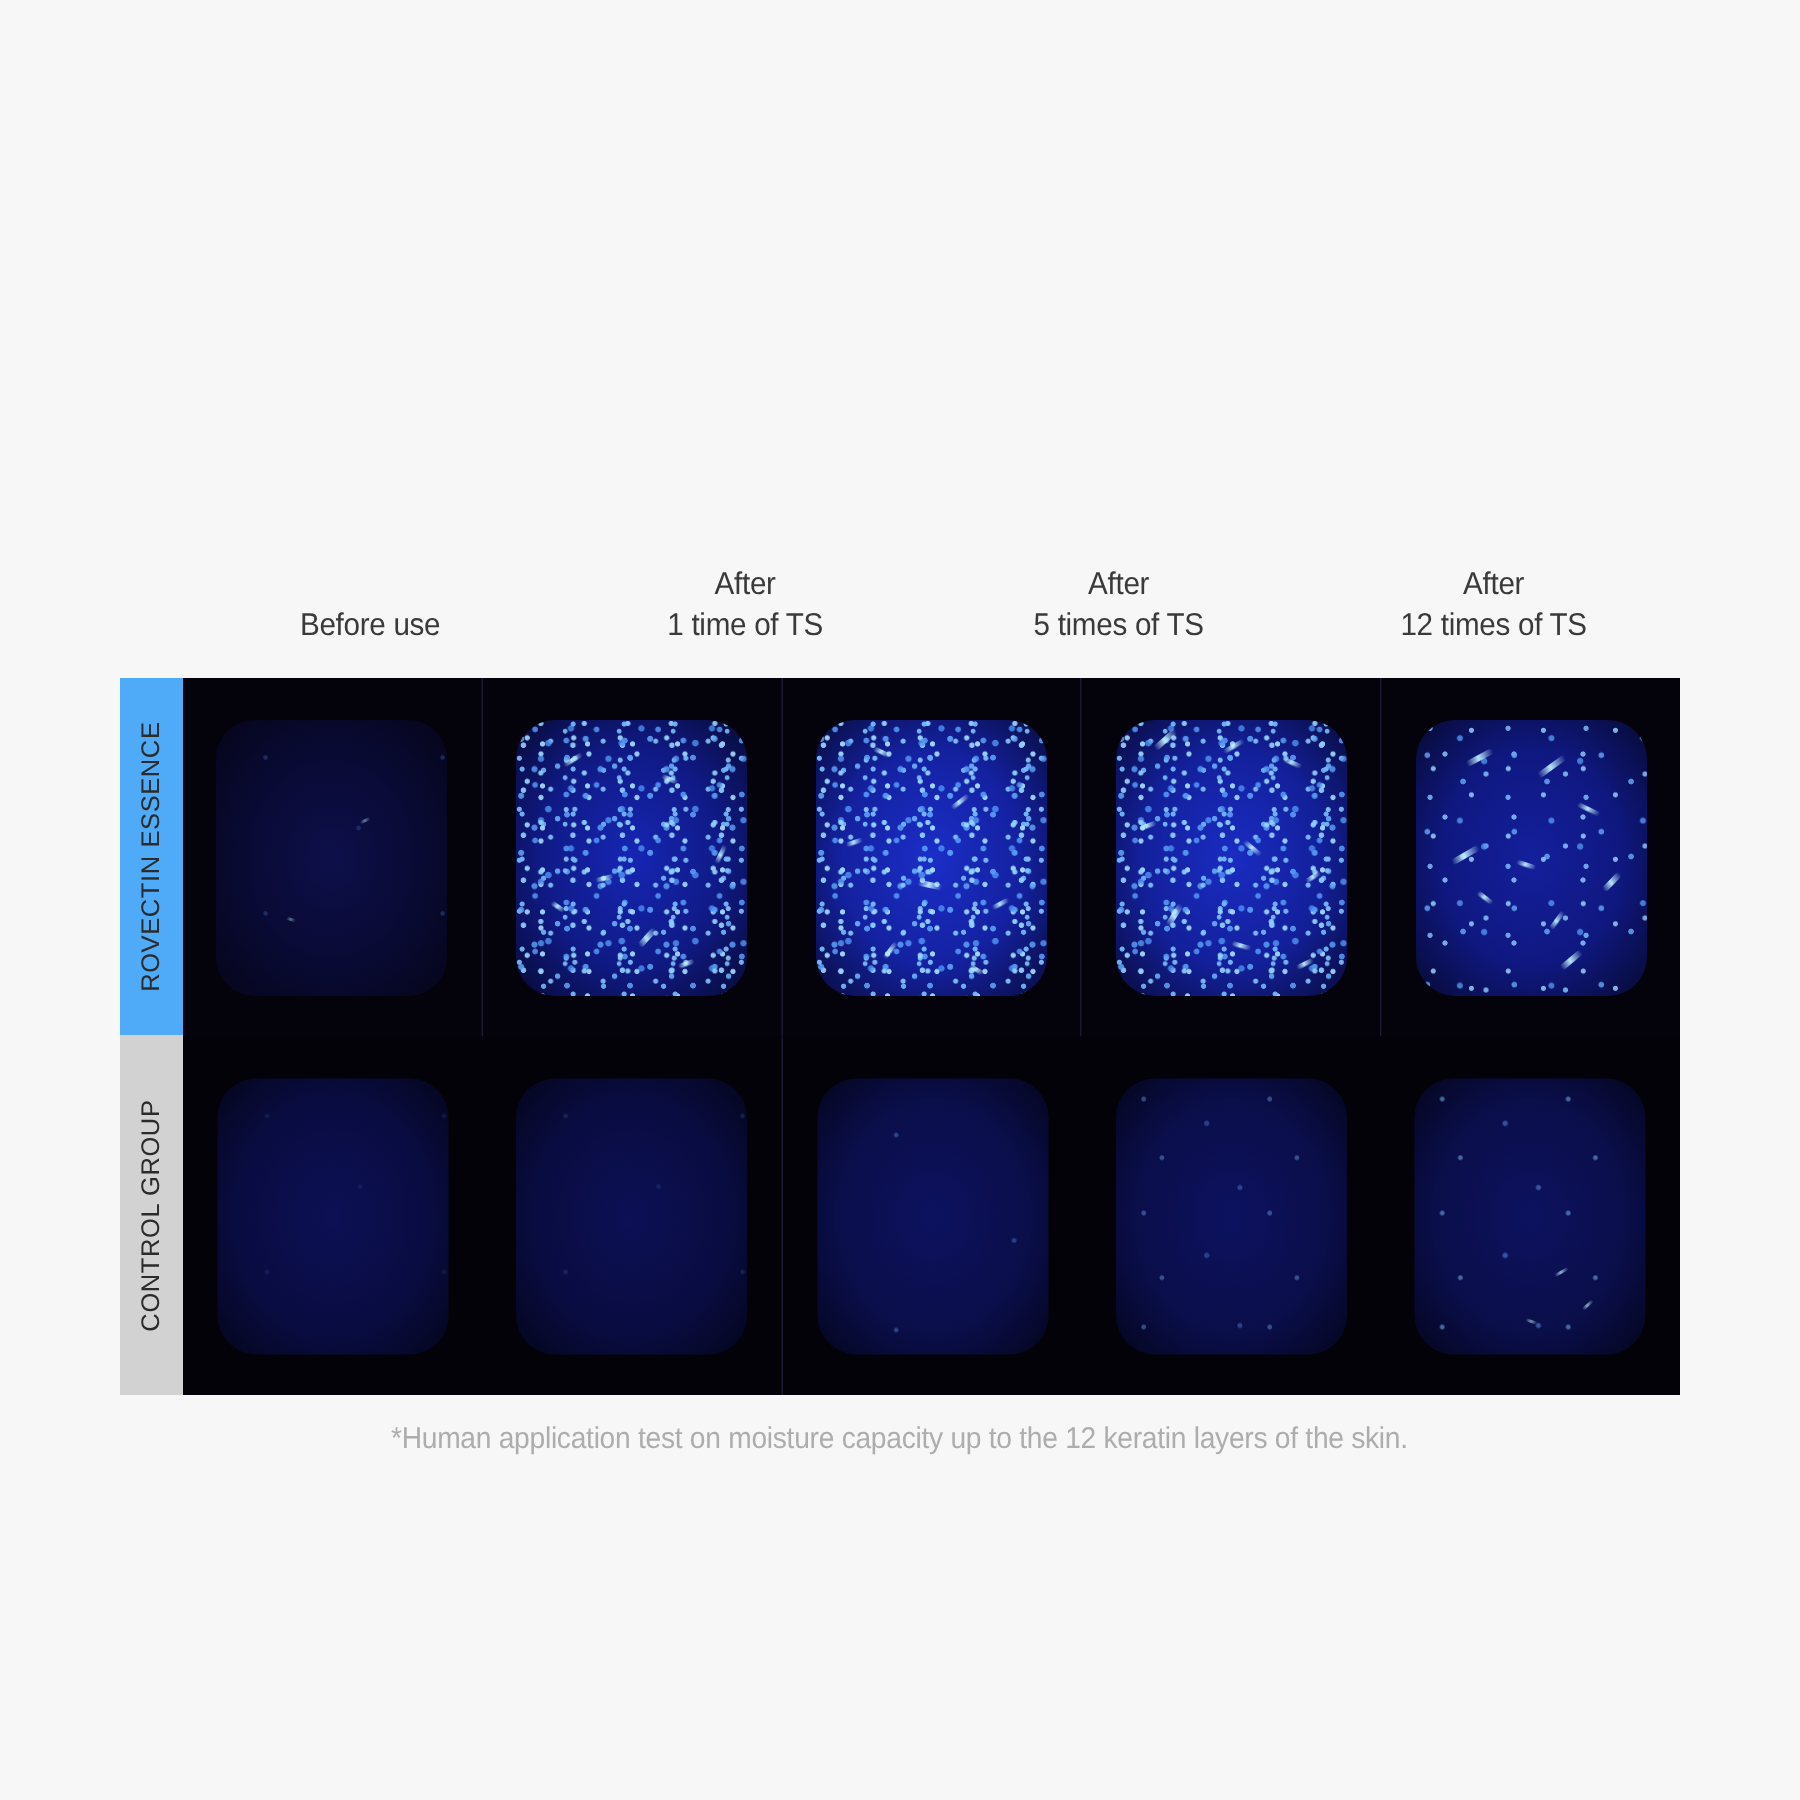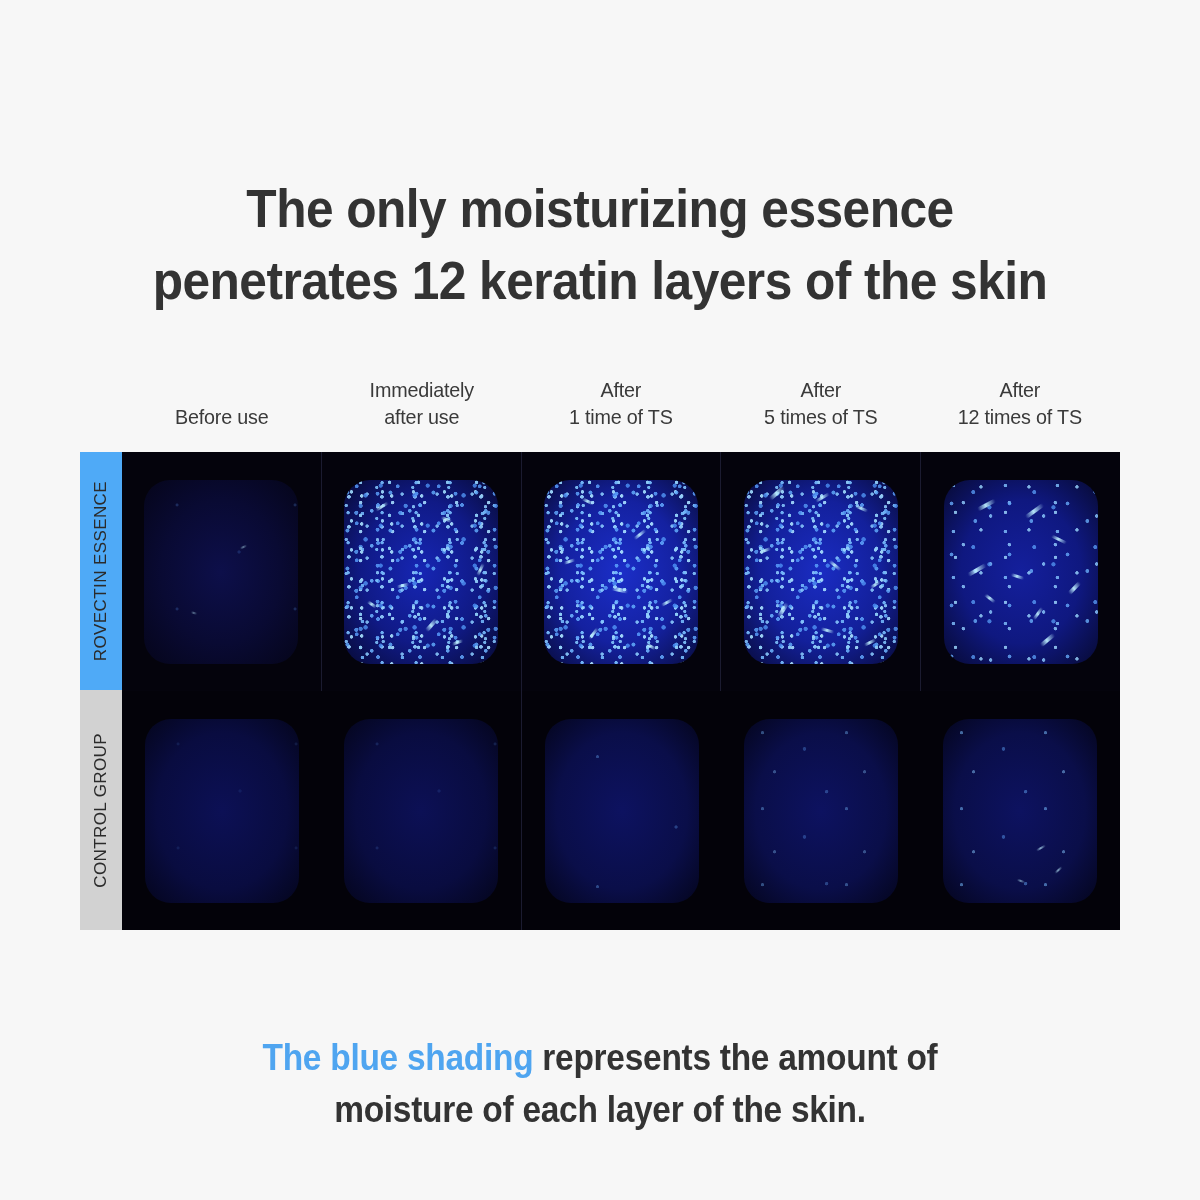--- a/index.html
+++ b/index.html
@@ -267,33 +267,25 @@
   }
   .caption .cap-line { display: block; transform: scaleX(0.93); }
   .caption .hl { color: #4fa5f0; }
 </style>
 </head>
 <body>
 
 <div class="page">
 
 
-  <div class="headline">
-    <span class="headline-line">The only moisturizing essence</span>
-    <span class="headline-line">penetrates 12 keratin layers of the skin</span>
-  </div>
 
   <div class="col-headers">
     <div class="col-header">
       <span class="ch-line"></span>
       <span class="ch-line">Before use</span>
-    </div>
-    <div class="col-header">
-      <span class="ch-line">Immediately</span>
-      <span class="ch-line">after use</span>
     </div>
     <div class="col-header">
       <span class="ch-line">After</span>
       <span class="ch-line">1 time of TS</span>
     </div>
     <div class="col-header">
       <span class="ch-line">After</span>
       <span class="ch-line">5 times of TS</span>
     </div>
     <div class="col-header">
@@ -426,19 +418,18 @@
               <div class="streak" style="left:72%; top:82%; width:9px; height:2px; transform:rotate(-42deg); opacity:.7;"></div>
               <div class="streak" style="left:48%; top:88%; width:8px; height:2px; transform:rotate(20deg); opacity:.6;"></div>
             </div>
           </div>
         </div>
       </div>
 
     </div>
   </div>
 
-
-  <div class="caption">
-    <span class="cap-line"><span class="hl">The blue shading</span><span> represents the amount of</span></span>
-    <span class="cap-line">moisture of each layer of the skin.</span>
+  <div class="footnote">
+    <span>*Human application test on moisture capacity up to the 12 keratin layers of the skin.</span>
   </div>
 
+
 </div>
 
 </body></html>

